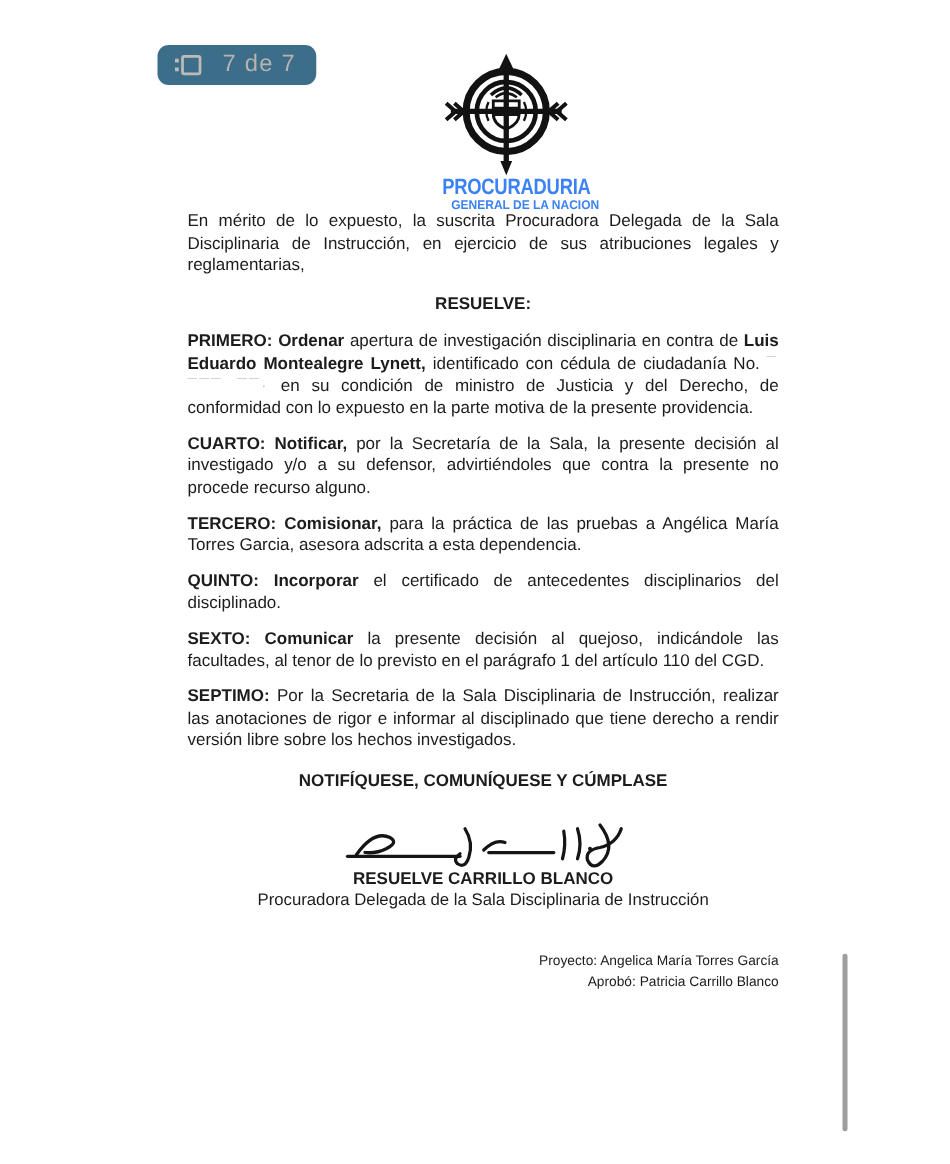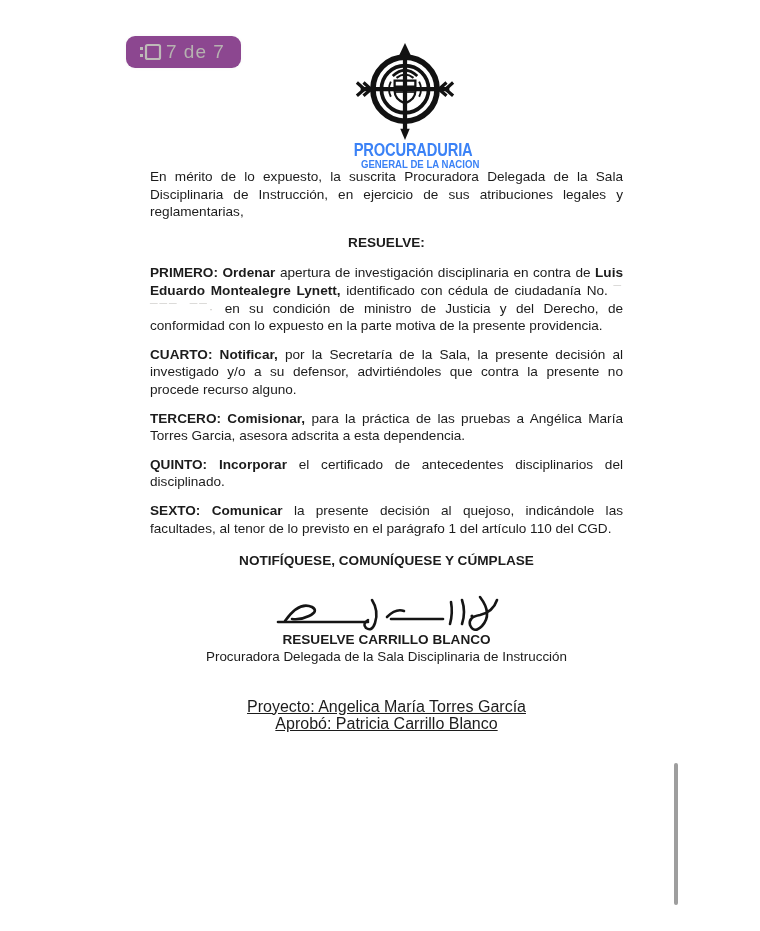--- a/index.html
+++ b/index.html
@@ -5,22 +5,22 @@
   html,body{margin:0;padding:0;}
   body{
     width:760px;height:931px;position:relative;overflow:hidden;
     background:#ffffff;
     font-family:"Liberation Sans","DejaVu Sans",sans-serif;
     color:#1c1c1c;
   }
   
   .page-pill{
     position:absolute;left:126px;top:36px;height:32px;
-    display:flex;align-items:center;gap:2px;padding:0 16px 0 12px;
-    background:#701a75;border-radius:9px;opacity:.8;
+    display:flex;align-items:center;gap:14px;padding:0 16px 0 12px;
+    background:#0c4a6e;border-radius:9px;opacity:.8;
     color:#a4a09d;font-size:19px;letter-spacing:1px;
     box-shadow:0 0 5px rgba(0,0,0,.05);
   }
   .page-pill svg{display:block;}
   
   .scrollbar-thumb{
     position:absolute;left:674px;top:763px;width:4px;height:142px;
     background:#9e9e9e;border-radius:2px;
   }
   
@@ -45,21 +45,21 @@
   .seg-bold{font-weight:700;}
   .seg-faint{color:#c9c7c4;letter-spacing:2px;}
   .resolve{margin:13px 0 13px 0 !important;}
   .closing{margin-top:15px !important;}
   
   .sig-block{margin-top:20px;text-align:center;}
   .sig-block svg{display:block;margin:0 auto -7px auto;}
   .sig-name{font-weight:700;font-size:13.6px;line-height:17px;}
   .sig-title{font-size:13.4px;line-height:17px;}
   
-  .foot{margin-top:33px;text-align:center;font-size:16px;line-height:17px;text-decoration:underline;}
+  .foot{margin-top:33px;text-align:right;font-size:11px;line-height:17px;}
 </style>
 </head>
 <body>
 
 <div class="page-pill">
   <span>
     <svg width="26" height="22" viewBox="0 0 26 22">
       <g fill="none" stroke="#aeaaa7" stroke-width="2.2">
         <rect x="8" y="4" width="14" height="14" rx="1.5"></rect>
       </g>
@@ -106,20 +106,21 @@
 <div class="doc">
   <p>En mérito de lo expuesto, la suscrita Procuradora Delegada de la Sala Disciplinaria de Instrucción, en ejercicio de sus atribuciones legales y reglamentarias,</p>
 
   <p class="center bold resolve">RESUELVE:</p>
 
   <p><span class="seg-bold">PRIMERO: Ordenar </span><span>apertura de investigación disciplinaria en contra de </span><span class="seg-bold">Luis Eduardo Montealegre Lynett,</span><span> identificado con cédula de ciudadanía No. </span><span class="seg-faint">¯ ¯¯¯ ¯¯·</span><span> en su condición  de ministro de Justicia y del Derecho, de conformidad con lo expuesto en la parte motiva de la presente providencia.</span></p>
   <p><span class="seg-bold">CUARTO: Notificar, </span><span>por la Secretaría de la Sala, la presente decisión al investigado y/o a su defensor, advirtiéndoles que contra la presente no procede recurso alguno.</span></p>
   <p><span class="seg-bold">TERCERO: Comisionar, </span><span>para la práctica de las pruebas a Angélica María Torres Garcia, asesora adscrita a esta dependencia.</span></p>
   <p><span class="seg-bold">QUINTO: Incorporar </span><span>el certificado de antecedentes disciplinarios del disciplinado.</span></p>
   <p><span class="seg-bold">SEXTO: Comunicar </span><span>la presente decisión al quejoso, indicándole las facultades, al tenor de lo previsto en el parágrafo 1 del artículo 110 del CGD.</span></p>
+  <p><span class="seg-bold">SEPTIMO: </span><span>Por la Secretaria de la Sala Disciplinaria de Instrucción, realizar las anotaciones de rigor e informar al disciplinado que tiene derecho a rendir versión libre sobre los hechos investigados.</span></p>
 
   <p class="center bold closing">NOTIFÍQUESE, COMUNÍQUESE Y CÚMPLASE</p>
 
   <div class="sig-block">
     <span>
       <svg width="224" height="48" viewBox="0 0 224 48">
         <g fill="none" stroke="#151515" stroke-width="2.6" stroke-linecap="round">
           <path d="M10,31 q14,-20 27,-14 q7,4 -3,9 q-8,4 -17,3"></path>
           <path d="M3,32 h90"></path>
           <path d="M97,10 q7,11 3,23 q-3,9 -9,5 q-4,-4 2,-8"></path>

